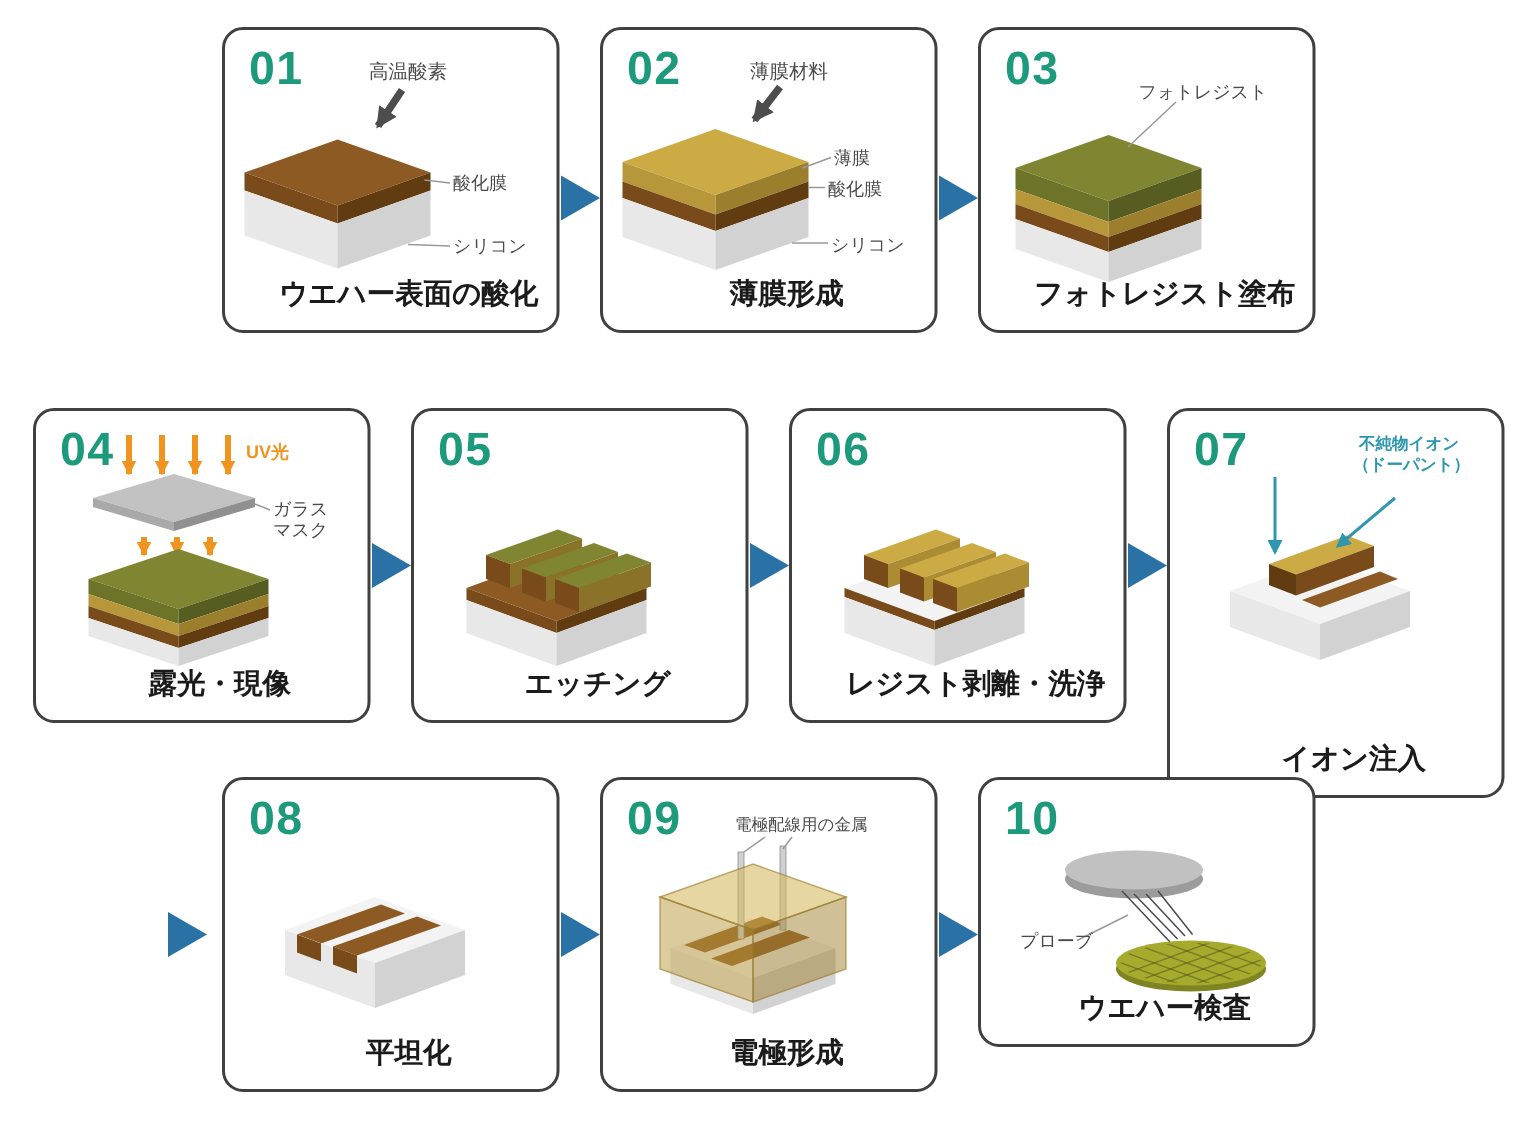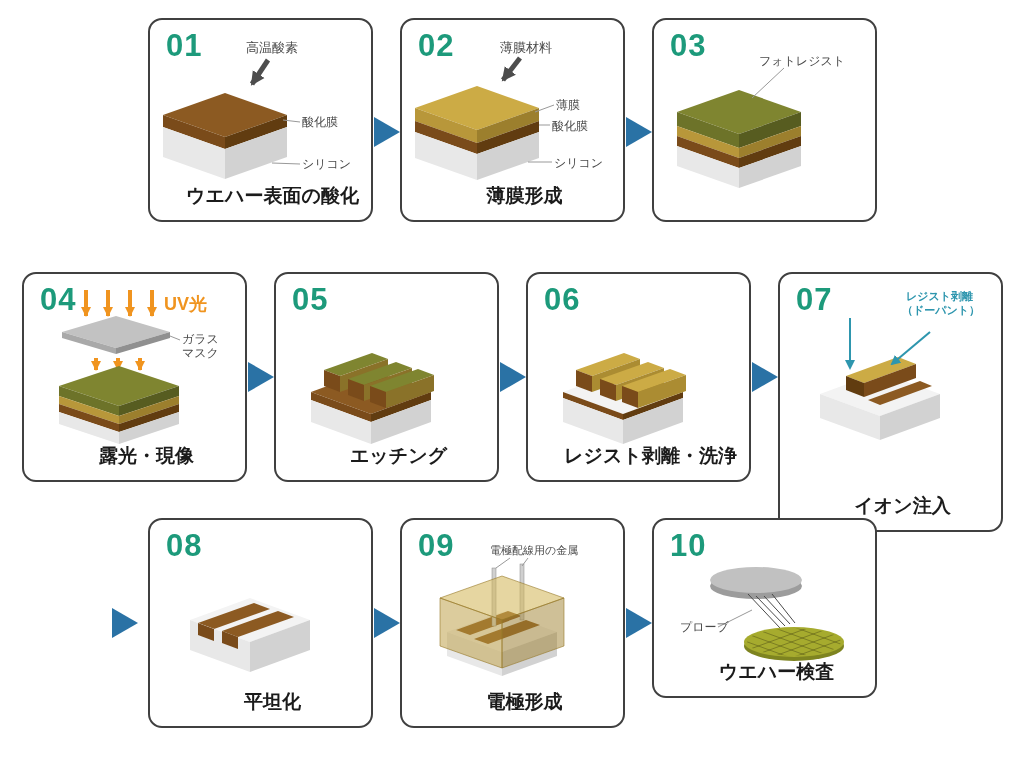--- a/index.html
+++ b/index.html
@@ -104,20 +104,21 @@
       <polygon class="oR" points="85,114 147,92 147,106 85,128"></polygon>
       <polygon class="yL" points="23,106 85,128 85,138 23,116"></polygon>
       <polygon class="yR" points="85,128 147,106 147,116 85,138"></polygon>
       <polygon class="bL" points="23,116 85,138 85,148 23,126"></polygon>
       <polygon class="bR" points="85,138 147,116 147,126 85,148"></polygon>
       <polygon class="wL" points="23,126 85,148 85,168 23,146"></polygon>
       <polygon class="wR" points="85,148 147,126 147,146 85,168"></polygon>
       <path class="ldr" d="M130,48 L98,78"></path>
     </svg>
     <span class="lbl" style="left:105px;top:34px">フォトレジスト</span>
+    <div class="title">フォトレジスト塗布</div>
   </div>
 
   <div class="card" style="left:22px;top:272px;height:210px">
     <div class="num">04</div>
     <svg class="ill" width="225" height="210">
       <g stroke="#f0941f" stroke-width="4">
         <line x1="62" y1="16" x2="62" y2="42" marker-end="url(#mOrange)"></line>
         <line x1="84" y1="16" x2="84" y2="42" marker-end="url(#mOrange)"></line>
         <line x1="106" y1="16" x2="106" y2="42" marker-end="url(#mOrange)"></line>
         <line x1="128" y1="16" x2="128" y2="42" marker-end="url(#mOrange)"></line>
@@ -134,21 +135,21 @@
       <polygon class="oT" points="35,112 95,92 155,112 95,132"></polygon>
       <polygon class="oL" points="35,112 95,132 95,142 35,122"></polygon>
       <polygon class="oR" points="95,132 155,112 155,122 95,142"></polygon>
       <polygon class="yL" points="35,122 95,142 95,150 35,130"></polygon>
       <polygon class="yR" points="95,142 155,122 155,130 95,150"></polygon>
       <polygon class="bL" points="35,130 95,150 95,158 35,138"></polygon>
       <polygon class="bR" points="95,150 155,130 155,138 95,158"></polygon>
       <polygon class="wL" points="35,138 95,158 95,170 35,150"></polygon>
       <polygon class="wR" points="95,158 155,138 155,150 95,170"></polygon>
     </svg>
-    <span class="lbl orange" style="left:140px;top:20px;font-size:18px">UV光</span>
+    <span class="lbl orange" style="left:140px;top:20px;font-size:12px">UV光</span>
     <span class="lbl" style="left:158px;top:58px">ガラス</span>
     <span class="lbl" style="left:158px;top:72px">マスク</span>
     <div class="title">露光・現像</div>
   </div>
 
   <div class="card" style="left:274px;top:272px;height:210px">
     <div class="num">05</div>
     <svg class="ill" width="225" height="210">
       <polygon class="bT" points="35,118 95,96 155,118 95,140"></polygon>
       <polygon class="bL" points="35,118 95,140 95,148 35,126"></polygon>
@@ -204,21 +205,21 @@
       <polygon class="wR" points="100,142 160,120 160,144 100,166"></polygon>
 
       <polygon class="yT" points="66,102 118,83 136,90 84,109"></polygon>
       <polygon class="bL" points="84,123 136,104 136,90 84,109"></polygon>
       <polygon class="bR" points="66,116 84,123 84,109 66,102"></polygon>
       <g stroke="#2e96ae" stroke-width="2">
         <line x1="70" y1="44" x2="70" y2="94" marker-end="url(#mTeal)"></line>
         <line x1="150" y1="58" x2="112" y2="90" marker-end="url(#mTeal)"></line>
       </g>
     </svg>
-    <span class="lbl teal" style="left:126px;top:16px">レジスト剥離</span>
+    <span class="lbl teal" style="left:126px;top:16px">不純物イオン</span>
     <span class="lbl teal" style="left:122px;top:30px">（ドーパント）</span>
     <div class="title">イオン注入</div>
   </div>
 
   <div class="card" style="left:148px;top:518px;height:210px">
     <div class="num">08</div>
     <svg class="ill" width="225" height="210">
       <polygon class="wT" points="40,100 100,78 160,100 100,122"></polygon>
       <polygon class="bT" points="48,103 104,83 120,89 64,109"></polygon>
       <polygon class="bT" points="72,111 128,91 144,97 88,117"></polygon>

